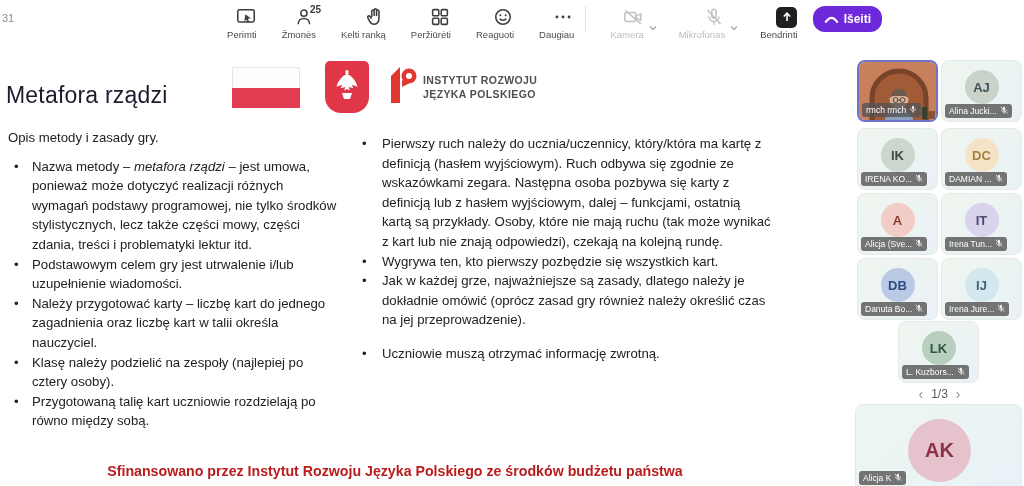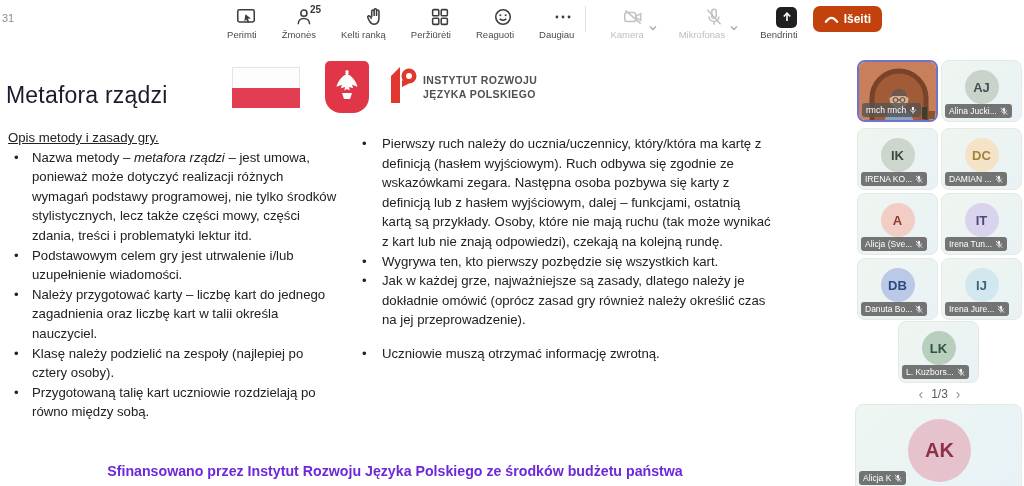--- a/index.html
+++ b/index.html
@@ -29,42 +29,42 @@
   .doc-title { position:absolute; left:6px; top:38px; font-size:23px; font-weight:500; color:#1b1b2e; letter-spacing:0.2px; }
   .flag { position:absolute; left:232px; top:23px; width:68px; height:41px; }
   .flag .top { height:50%; background:#fdfdfd; border:1px solid #e4e4e4; border-bottom:none; }
   .flag .bot { height:50%; background:#e23d52; }
   .eagle { position:absolute; left:325px; top:17px; width:44px; height:52px; background:#e13647;
            border-radius:5px 5px 16px 16px; display:flex; align-items:center; justify-content:center; }
   .irjp-glyph { position:absolute; left:389px; top:22px; width:28px; height:38px; }
   .irjp-text { position:absolute; left:423px; top:30px; font-size:10.5px; font-weight:bold; color:#4f4f4f;
                line-height:1.3; letter-spacing:0.4px; }
   .col-left { position:absolute; left:8px; top:84px; width:334px; font-size:13.2px; color:#222; line-height:19.6px; }
-  .col-heading { text-decoration:underline; margin-bottom:0px; }
+  .col-heading { margin-bottom:9px; }
   .col-right { position:absolute; left:358px; top:90px; width:414px; font-size:13.2px; color:#222; line-height:19.6px; }
   .bullet { display:flex; }
   .bullet.gap { margin-top:14px; }
   .bullet .dot { width:24px; flex:0 0 24px; text-align:left; padding-left:6px; }
   .col-right .bullet .dot { width:24px; flex:0 0 24px; padding-left:4px; }
   .bullet .btxt { flex:1; white-space:pre-line; }
   .doc-footer { position:absolute; left:0; top:419px; width:790px; text-align:center;
-                font-size:14.2px; font-weight:bold; color:#6d28d9; }
+                font-size:14.2px; font-weight:bold; color:#b91c1c; }
 
   
   .sidebar { position:absolute; left:855px; top:60px; width:169px; height:426px; }
   .tile { position:absolute; width:81px; height:62px; border-radius:8px;
           background:linear-gradient(135deg,#eff6ef 0%, #e9f1f6 100%);
           border:1px solid #e4eae5; overflow:hidden; cursor:pointer; }
   .tile.active { border:2px solid #6e73ce; }
   .avatar { position:absolute; left:50%; top:9px; transform:translateX(-50%); width:34px; height:34px;
             border-radius:50%; display:flex; align-items:center; justify-content:center;
             font-size:13px; font-weight:bold; }
   .name-pill { position:absolute; left:3px; bottom:3px; max-width:93%;
                background:rgba(84,84,84,0.80); color:#fff; font-size:8.5px;
-               padding:2px 4px; border-radius:3px; display:flex; align-items:flex-end; gap:3px;
+               padding:2px 4px; border-radius:3px; display:flex; align-items:flex-start; gap:3px;
                white-space:nowrap; overflow:hidden; }
   .pagination { position:absolute; left:0; top:327px; width:169px; display:flex; align-items:center;
                 justify-content:center; gap:8px; font-size:12px; color:#5a5a5a; }
   .pg-chev { color:#8f8f8f; font-size:14px; cursor:pointer; line-height:1; }
   .featured { position:absolute; left:0; top:344px; width:167px; height:130px; border-radius:8px;
               background:linear-gradient(135deg,#eef6f1 0%, #e7f1f8 100%);
               border:1px solid #e4eae5; overflow:hidden; cursor:pointer; }
   .featured .avatar-big { position:absolute; left:52px; top:14px; width:63px; height:63px; border-radius:50%;
               display:flex; align-items:center; justify-content:center; font-size:20px; font-weight:bold; }
   .featured .name-pill { bottom:auto; top:66px; }
@@ -178,21 +178,21 @@
           <span class="share-box">
               <svg width="14" height="14" viewBox="0 0 14 14" fill="none" stroke="#fff" stroke-width="1.6">
             <line x1="7" y1="11" x2="7" y2="3.5"></line>
                 <path d="M3.8 6.5 L7 3.2 L10.2 6.5"></path>
               </svg>
             </span>
           </span>
         <span class="lbl">Bendrinti</span>
       </div>
 
-      <button class="leave-btn" style="background: #c2410c;">
+      <button class="leave-btn" style="background: #6d28d9; border-radius: 12px;">
         <svg width="15" height="10" viewBox="0 0 16 10" fill="none" stroke="#fff" stroke-width="2.4" stroke-linecap="round">
           <path d="M2 8 C6.5 2.5 9.5 2.5 14 8"></path>
           </svg>
         <span>Išeiti</span>
       </button>
     </div>
   </div>
 
   <div class="doc">
     <h1 class="doc-title">Metafora rządzi</h1>

